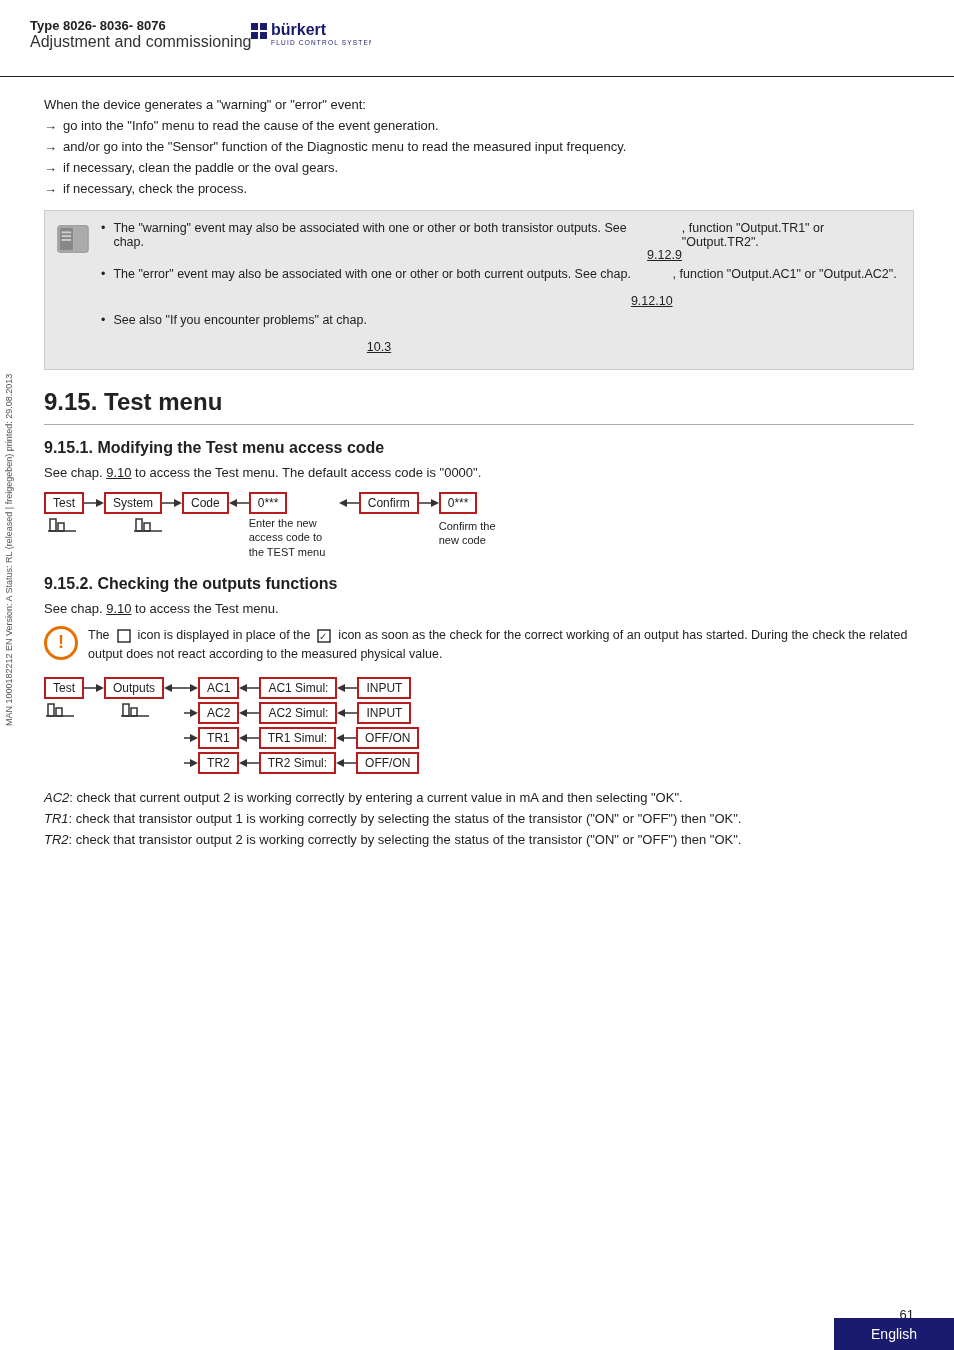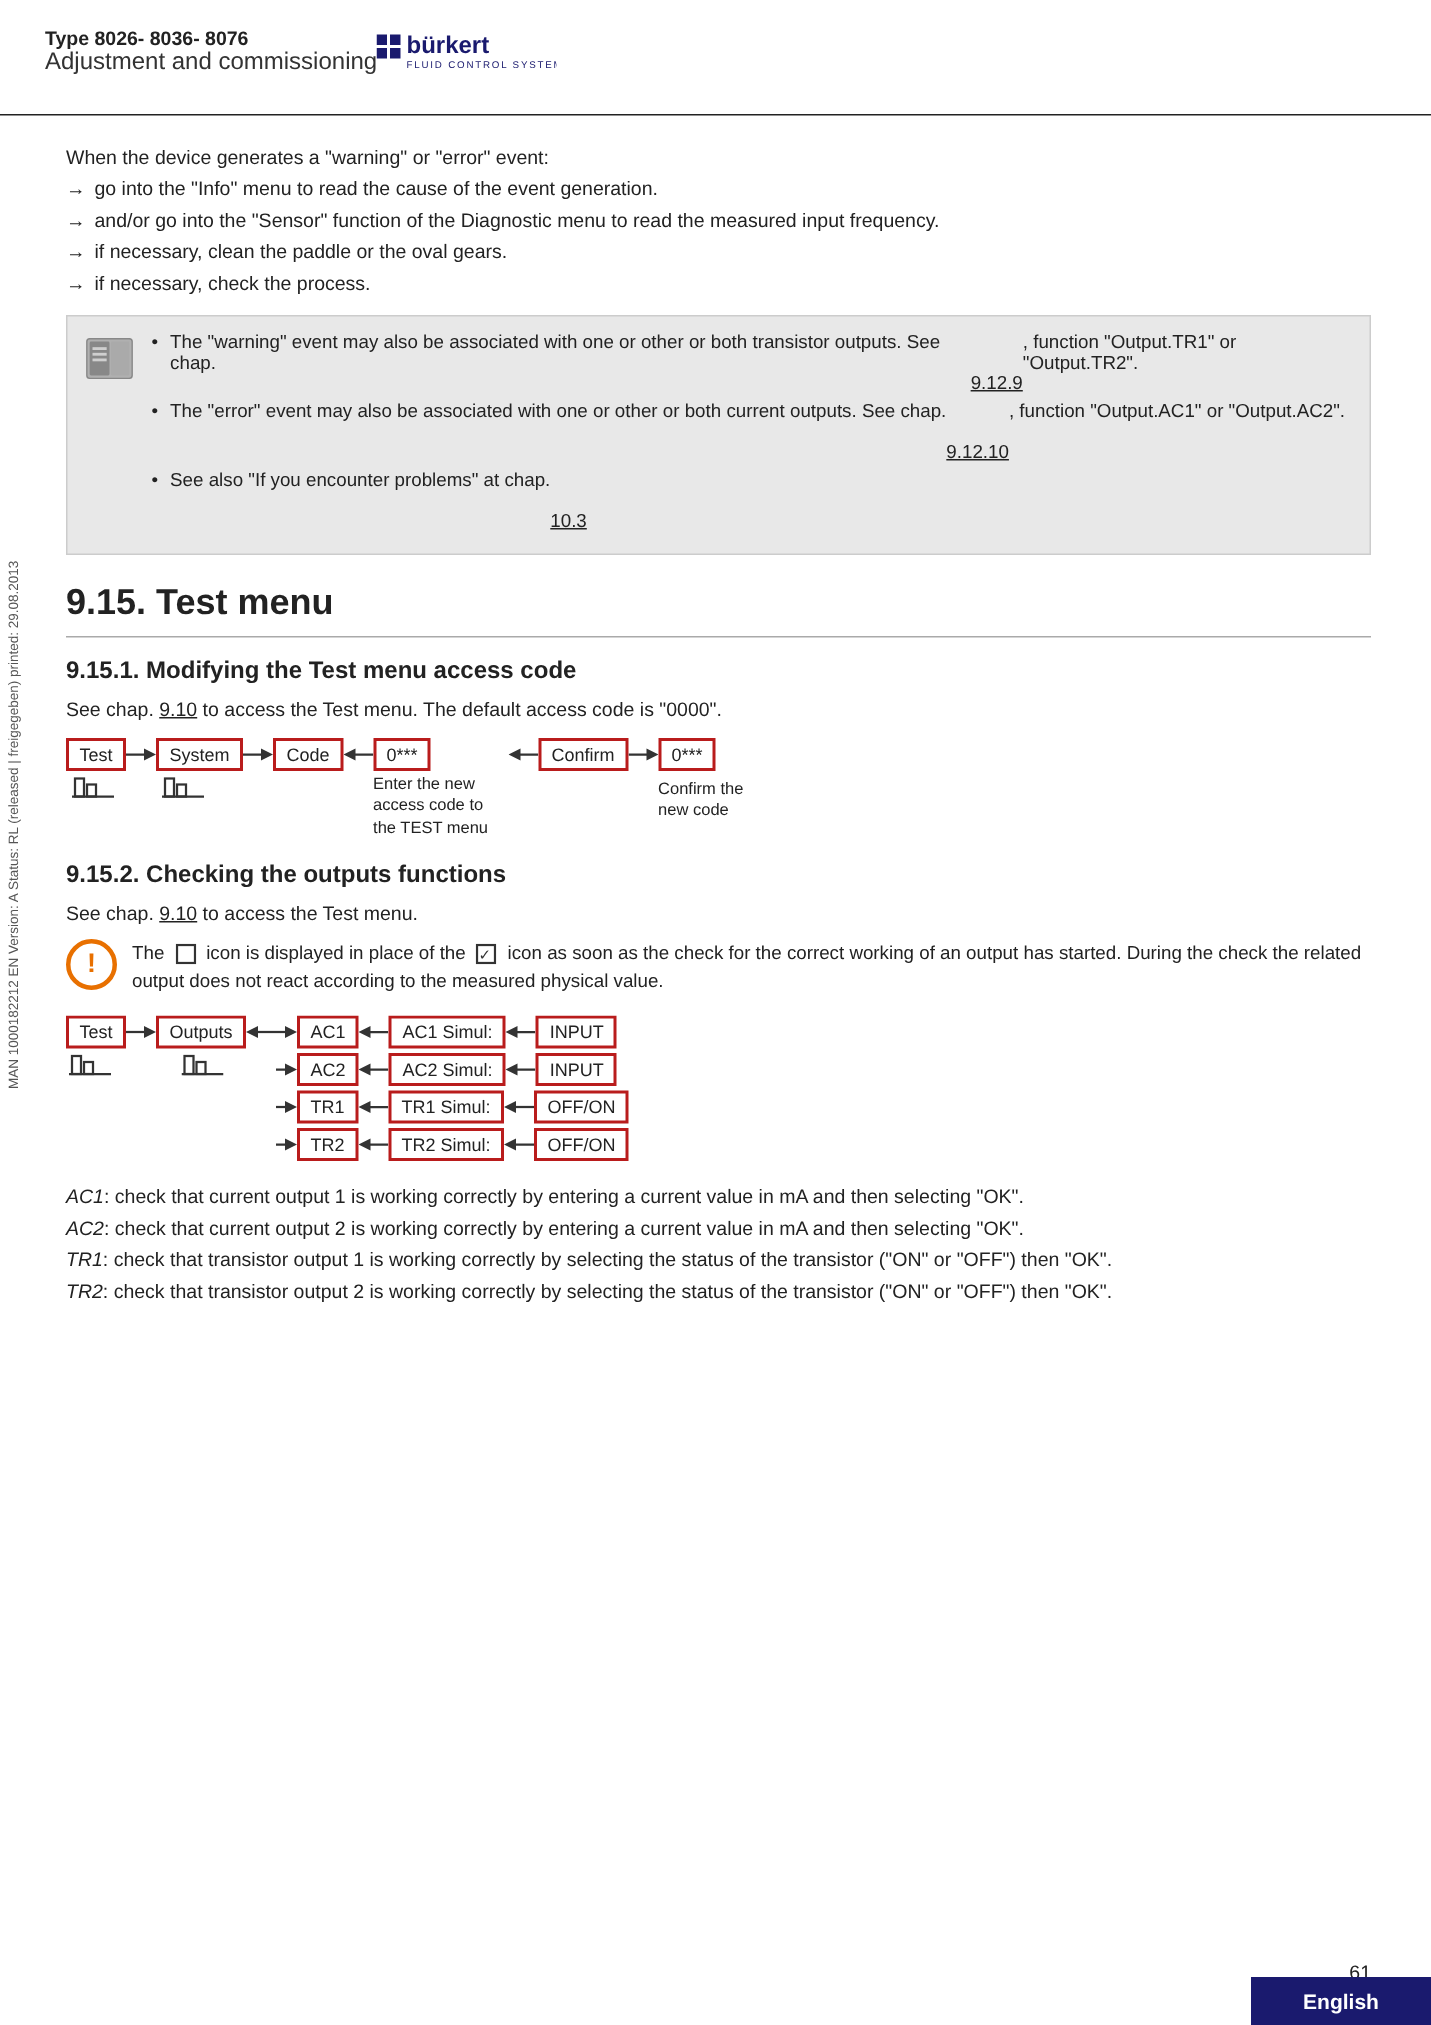--- a/index.html
+++ b/index.html
@@ -158,21 +158,21 @@
 
     
     .footer {
       position: absolute;
       bottom: 0;
       right: 0;
       background: #1a1a6e;
       color: #fff;
       font-size: 14px;
       padding: 8px 30px;
-      font-weight: bold;
+      font-weight: normal;
       min-width: 120px;
       text-align: center;
     }
 
     hr.section-divider {
       border: none;
       border-top: 1px solid #aaa;
       margin: 8px 0 14px 0;
     }
   </style>
@@ -269,21 +269,21 @@
         </div>
       </div>
 
       <div style="display: flex; align-items: center; padding-top: 5px;">
         <svg width="20" height="12" viewBox="0 0 20 12">
             <line x1="0" y1="6" x2="16" y2="6" stroke="#333" stroke-width="1.5"></line>
             <polygon points="12,2 20,6 12,10" fill="#333"></polygon>
           </svg>
       </div>
 
-      <div style="display: flex; flex-direction: column; align-items: flex-start;">
+      <div style="display: flex; flex-direction: column; align-items: flex-end;">
         <div class="hflow-box">System</div>
         <div style="margin-top: 3px; margin-left: 4px;">
           <svg width="28" height="22" viewBox="0 0 28 22">
             <rect x="2" y="2" width="6" height="12" fill="none" stroke="#333" stroke-width="1.5"></rect>
             <rect x="10" y="6" width="6" height="8" fill="none" stroke="#333" stroke-width="1.5"></rect>
             <line x1="0" y1="14" x2="28" y2="14" stroke="#333" stroke-width="1.5"></line>
           </svg>
         </div>
       </div>
 
@@ -472,23 +472,20 @@
               </svg>
             <div class="hflow-box" style="min-width:50px;">OFF/ON</div>
           </div>
         </div>
       </div>
     </div>
   </div>
 
   <div style="margin-top: 10px;">
     <div class="body-text">
-      <span class="italic">AC1</span><span>: check that current output 1 is working correctly by entering a current value in mA and then selecting "OK".</span>
-    </div>
-    <div class="body-text">
       <span class="italic">AC2</span><span>: check that current output 2 is working correctly by entering a current value in mA and then selecting "OK".</span>
     </div>
     <div class="body-text">
       <span class="italic">TR1</span><span>: check that transistor output 1 is working correctly by selecting the status of the transistor ("ON" or "OFF") then "OK".</span>
     </div>
     <div class="body-text">
       <span class="italic">TR2</span><span>: check that transistor output 2 is working correctly by selecting the status of the transistor ("ON" or "OFF") then "OK".</span>
     </div>
   </div>
 

